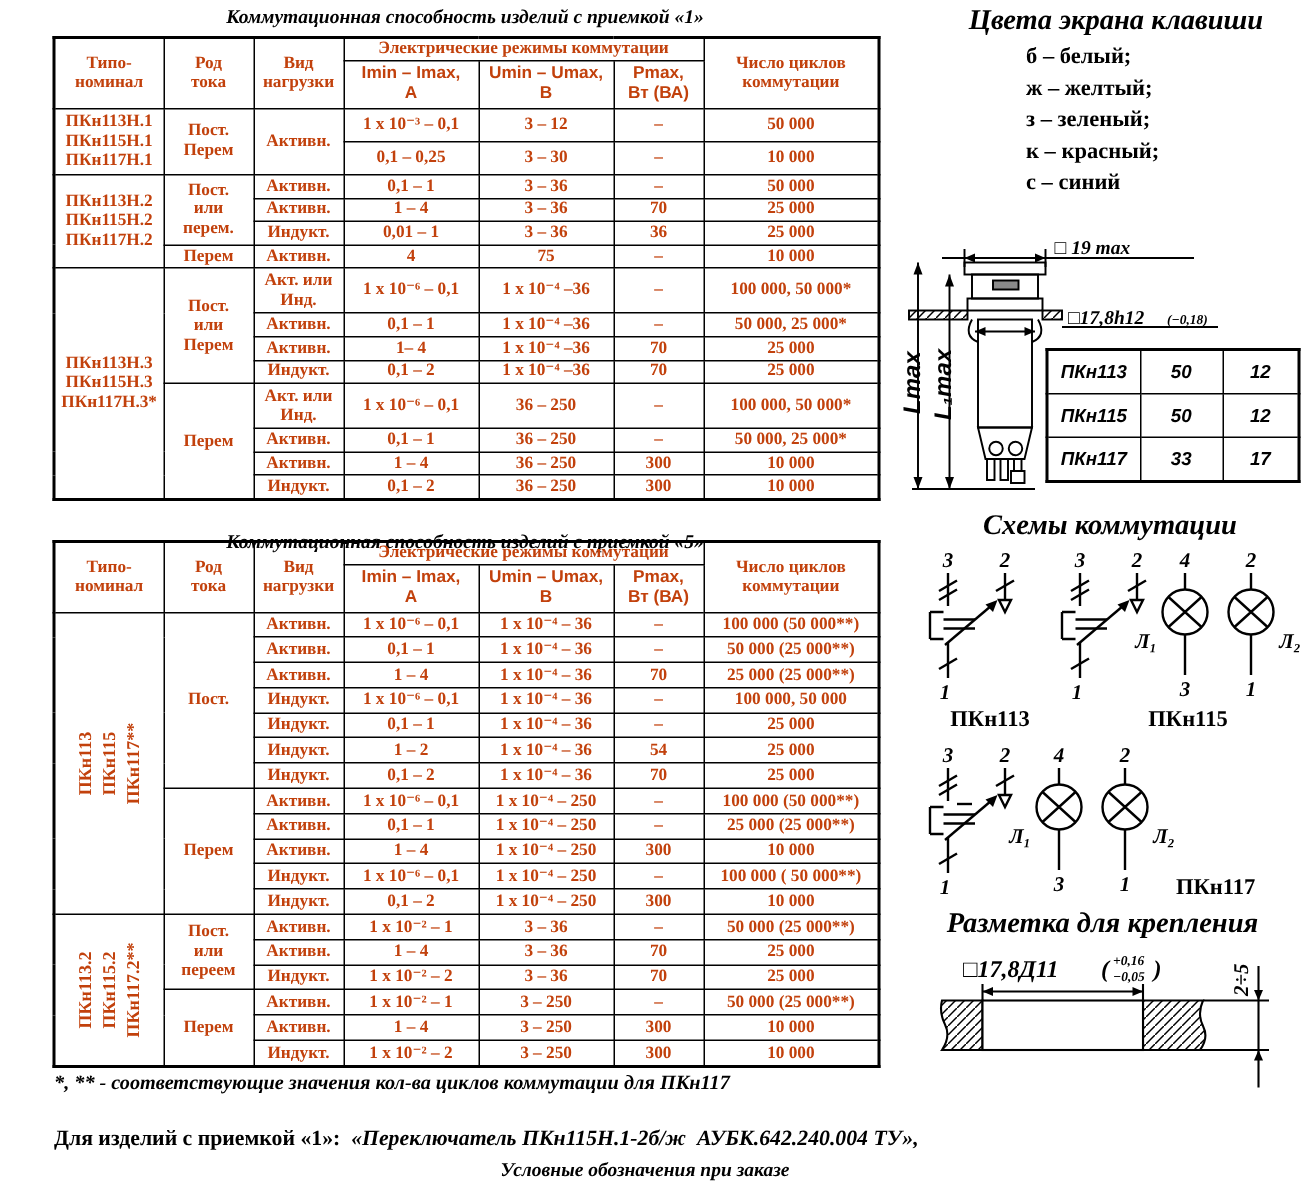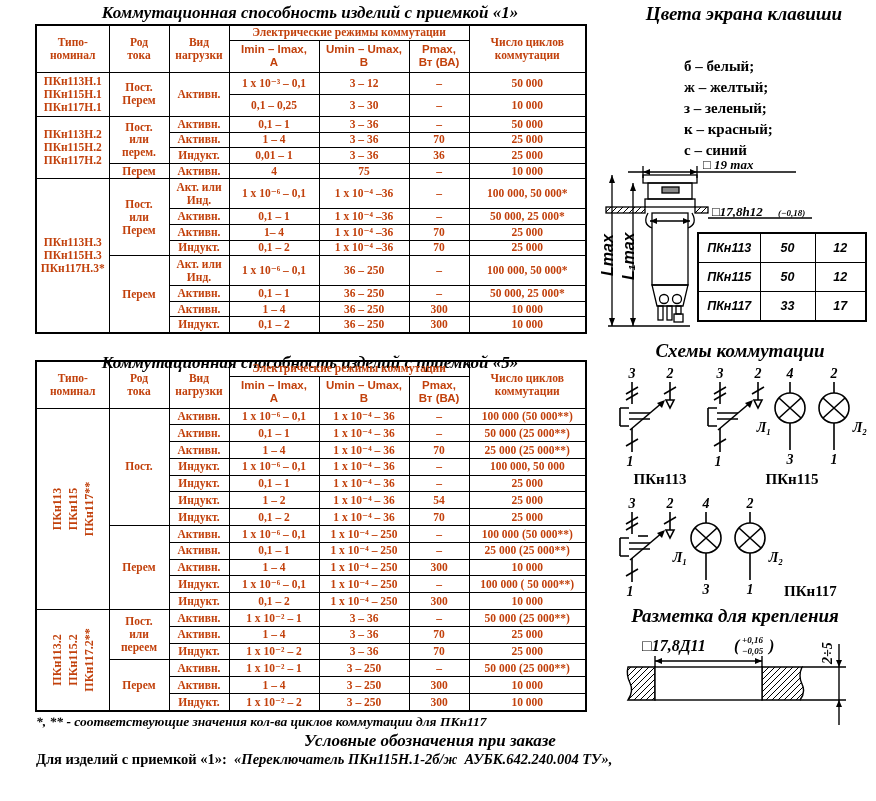--- a/index.html
+++ b/index.html
@@ -1,20 +1,20 @@
 <!DOCTYPE html>
 <html><head>
 <meta charset="utf-8">
 <style>
   html,body{margin:0;padding:0;background:#fff;}
   .page{position:relative;width:876px;height:801px;background:#fff;color:#000;
         font-family:"Liberation Serif","DejaVu Serif",serif;overflow:hidden;}
   .abs{position:absolute;}
   .ttl{font-weight:bold;font-style:italic;text-align:center;}
-  .ttl-main{font-size:17px;}
+  .ttl-main{font-size:13px;}
   .ttl-side{font-size:19px;}
 
   table.data{border-collapse:collapse;table-layout:fixed;width:550px;
              border:2px solid #000;font-weight:bold;color:#c2410c;}
   table.data th,table.data td{border:1px solid #000;text-align:center;vertical-align:middle;
              white-space:pre-line;padding:0 2px;line-height:1.12;font-size:11.5px;}
   table.t1{height:310px;}
   table.t2{height:352px;}
   .sans{font-family:"Liberation Sans","DejaVu Sans",sans-serif;font-size:11.5px;}
   thead tr.r1{height:15px;}
@@ -379,25 +379,25 @@
         <td>Индукт.</td>
         <td>1 x 10⁻² – 2</td>
         <td>3 – 250</td>
         <td>300</td>
         <td>10 000</td>
       </tr>
     </tbody>
   </table>
 
   <div class="abs footnote" style="left:36px;top:714px;">*, ** - соответствующие значения кол-ва циклов коммутации для ПКн117</div>
-  <div class="abs ttl ttl-main" style="left:0;top:731px;width:860px;">Условные обозначения при заказе</div>
+  <div class="abs ttl ttl-main" style="left:0;top:772px;width:860px;">Условные обозначения при заказе</div>
   <div class="abs order-line" style="left:36px;top:751px;"><span>Для изделий с приемкой «1»:</span>  <span class="val">«Переключатель ПКн115Н.1-2б/ж  АУБК.642.240.004 ТУ»,</span></div>
 
   <div class="abs ttl ttl-side" style="left:612px;top:3px;width:264px;">Цвета экрана клавиши</div>
-  <div class="abs colors-list" style="left:684px;top:28px;margin-top:28px;">
+  <div class="abs colors-list" style="left:684px;top:28px;">
     <div>б – белый;</div>
     <div>ж – желтый;</div>
     <div>з – зеленый;</div>
     <div>к – красный;</div>
     <div>с – синий</div>
   </div>
 
 
   <svg class="abs" style="left:600px;top:158px;" width="276" height="178" viewBox="0 0 276 178">
     <defs>

